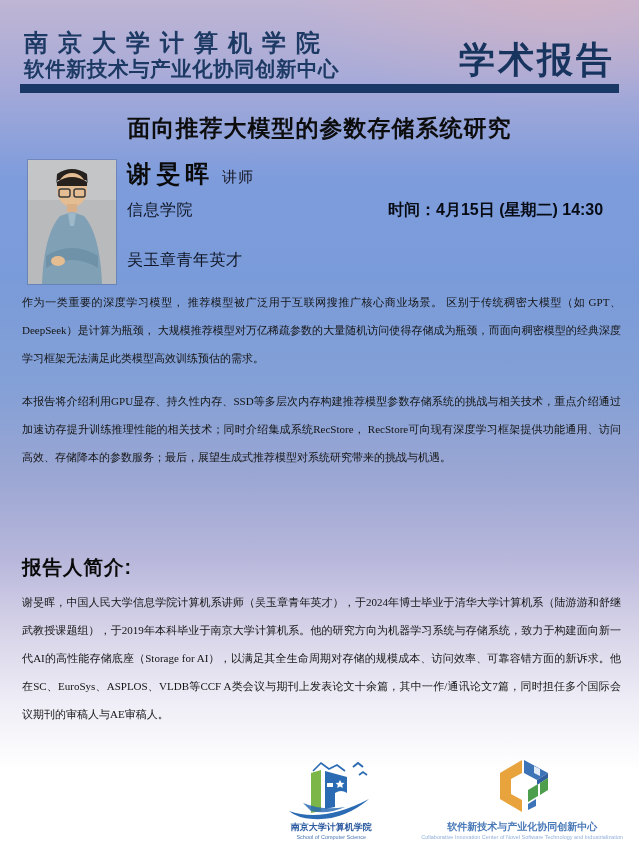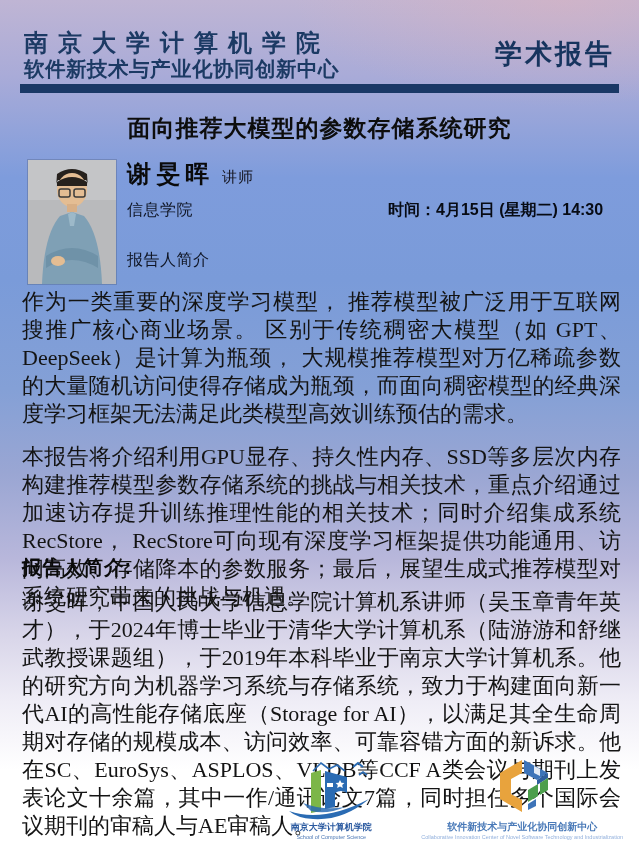--- a/index.html
+++ b/index.html
@@ -31,21 +31,21 @@
     font-size: 24px; font-weight: bold; letter-spacing: 10px;
     color: #1c3a64; white-space: nowrap;
   }
   .org2 {
     position: absolute; left: 24px; top: 55px;
     font-size: 20.5px; font-weight: bold; letter-spacing: 0.5px;
     color: #1c3a64; white-space: nowrap;
   }
   .badge {
     position: absolute; right: 24px; top: 36px;
-    font-size: 27px; font-weight: bold; letter-spacing: 3px;
+    font-size: 36px; font-weight: bold; letter-spacing: 3px;
     color: #16345e; white-space: nowrap;
   }
   .rule {
     position: absolute; left: 20px; right: 20px; top: 84px;
     height: 9px; background: #1a3866;
   }
   
   .title {
     position: absolute; left: 0; right: 0; top: 113px;
     text-align: center;
@@ -69,21 +69,21 @@
   .name-title { font-size: 15px; color: #14141e; margin-left: 8px; letter-spacing: 1px; }
   .dept { position: absolute; left: 127px; top: 42px; font-size: 16px; color: #0f1524; letter-spacing: 0.5px; }
   .univ { position: absolute; left: 127px; top: 92px; font-size: 16px; color: #0f1524; letter-spacing: 0.5px; }
   .when { position: absolute; left: 388px; top: 42px; font-size: 16px; font-weight: bold; color: #070b14; white-space: nowrap; }
   .where { position: absolute; left: 388px; top: 92px; font-size: 16px; font-weight: bold; color: #070b14; white-space: nowrap; }
   
   .abstract { position: absolute; left: 22px; right: 18px; top: 288px; }
   .sec-head { font-size: 19.5px; font-weight: bold; color: #0a0a0a; letter-spacing: 1px; margin-bottom: 7px; }
   .body-p {
     font-family: "Liberation Serif", serif;
-    font-size: 22px; line-height: 28px; color: #141414;
+    font-size: 11px; line-height: 28px; color: #141414;
     text-align: justify; margin-bottom: 15px;
   }
   
   .bio { position: absolute; left: 22px; right: 18px; top: 554px; }
   .bio .body-p { margin-bottom: 0; }
   
   .footer {
     position: absolute; left: 0; right: 0; bottom: 6px;
     display: flex; justify-content: flex-end; align-items: flex-end;
     gap: 42px; padding-right: 16px;
@@ -123,21 +123,21 @@
       <path d="M14 124 Q16 74 32 56 L44 52 L56 56 Q72 74 74 124 Z" fill="#7fa0b5"></path>
       <path d="M40 54 L44 52 L48 54 L46 66 L42 66 Z" fill="#9db9c9"></path>
 
       <path d="M18 96 Q44 80 70 96 L70 108 Q44 92 18 108 Z" fill="#6f92a8"></path>
       <ellipse cx="30" cy="101" rx="7" ry="5" fill="#e4bd93"></ellipse>
     </svg>
     <div class="name-row">
       <span class="name">谢旻晖</span><span class="name-title">讲师</span>
     </div>
     <div class="dept">信息学院</div>
-    <div class="univ">报告人简介</div>
+    <div class="univ">吴玉章青年英才</div>
     <div class="when">时间：4月15日 (星期二) 14:30</div>
   </div>
 
   <div class="abstract">
     <p class="body-p">作为一类重要的深度学习模型， 推荐模型被广泛用于互联网搜推广核心商业场景。 区别于传统稠密大模型（如 GPT、DeepSeek）是计算为瓶颈， 大规模推荐模型对万亿稀疏参数的大量随机访问使得存储成为瓶颈，而面向稠密模型的经典深度学习框架无法满足此类模型高效训练预估的需求。</p>
     <p class="body-p">本报告将介绍利用GPU显存、持久性内存、SSD等多层次内存构建推荐模型参数存储系统的挑战与相关技术，重点介绍通过加速访存提升训练推理性能的相关技术；同时介绍集成系统RecStore， RecStore可向现有深度学习框架提供功能通用、访问高效、存储降本的参数服务；最后，展望生成式推荐模型对系统研究带来的挑战与机遇。</p>
   </div>
 
   <div class="bio">
     <div class="sec-head">报告人简介:</div>

